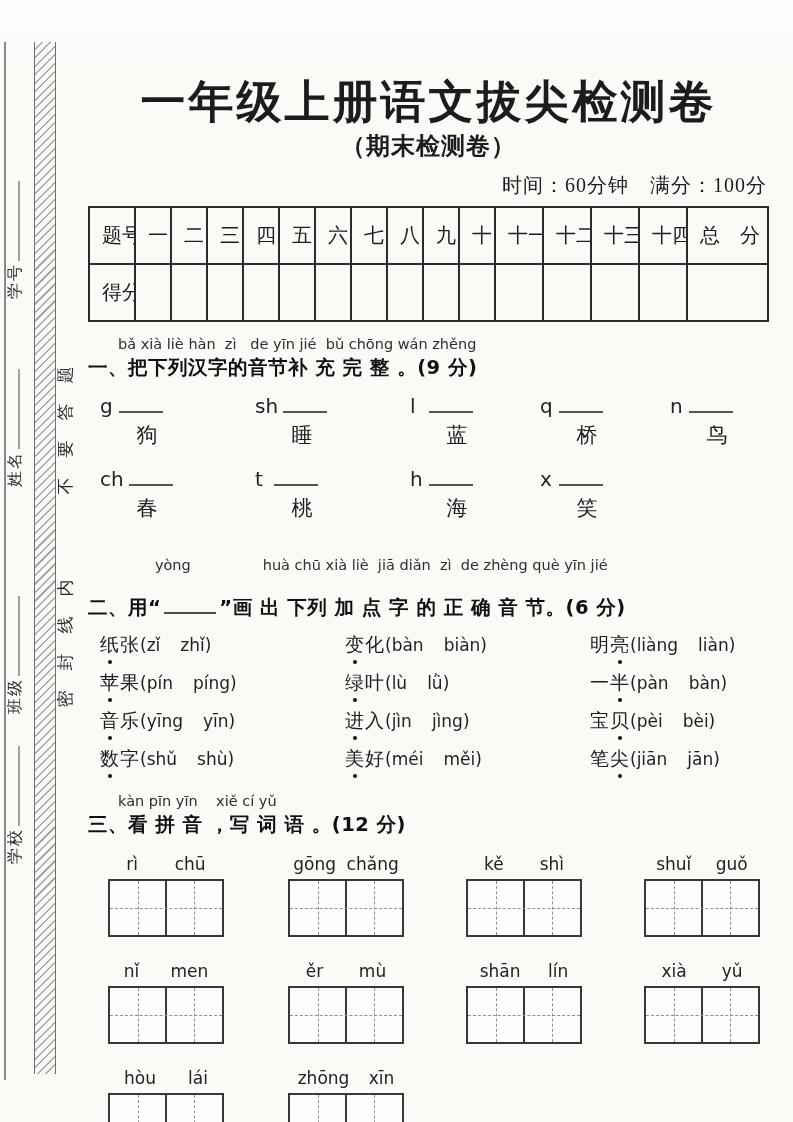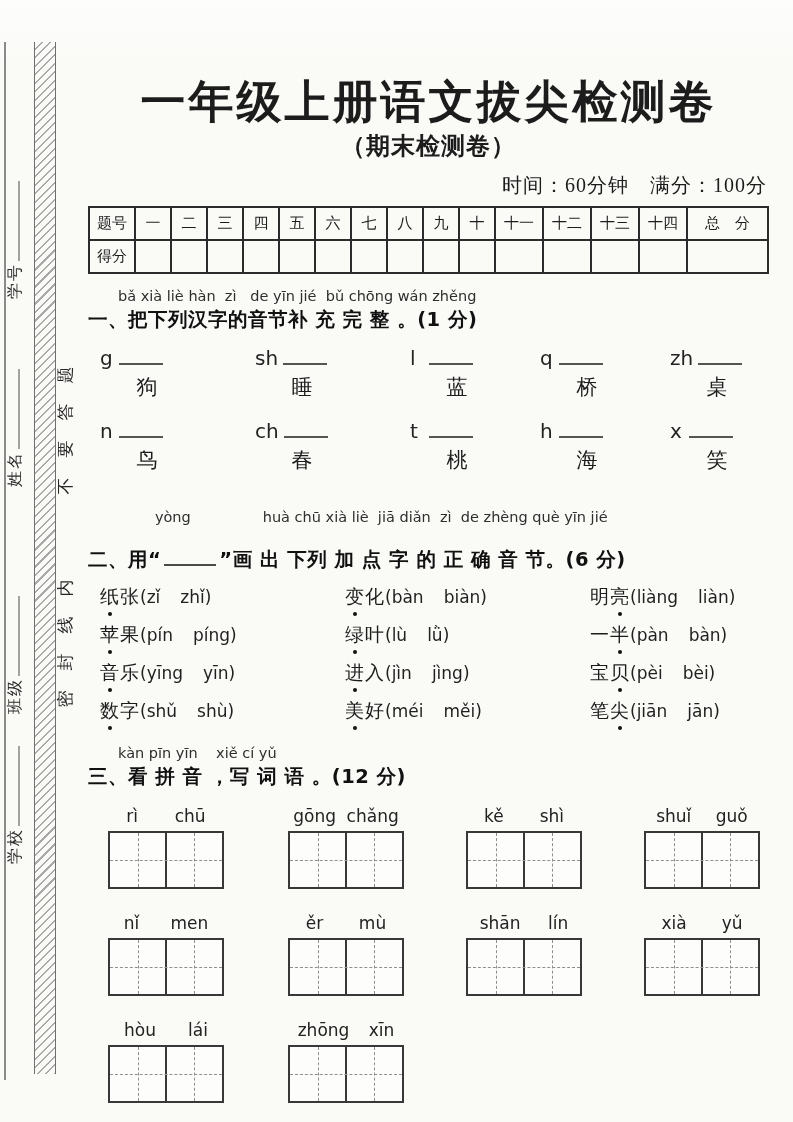--- a/index.html
+++ b/index.html
@@ -45,21 +45,21 @@
   .meta{
     margin-top:13px; text-align:right; font-family:var(--serif);
     font-size:20px; letter-spacing:1px; padding-right:2px; white-space:pre;
   }
   
   table.score-table{
     margin-top:7px; width:100%; border-collapse:collapse; table-layout:fixed;
   }
   table.score-table td{
     border:2px solid #2b2b2b; height:31px; text-align:center;
-    font-family:var(--serif); font-size:15px; padding:0; white-space:nowrap; overflow:hidden;
+    font-family:var(--serif); font-size:20px; padding:12px; white-space:nowrap; overflow:hidden;
   }
   
   .q{position:relative;}
   .pinyin-line{
     font-family:var(--sans); font-size:14.5px; color:#2e2e2e;
     white-space:pre; margin:0 0 0 30px; line-height:1.25;
   }
   .q h3{
     margin:2px 0 0; font-family:var(--sans); font-weight:bold;
     font-size:19.5px; letter-spacing:0.5px; color:#111; line-height:1.35;
@@ -197,41 +197,37 @@
             <td></td>
             <td></td>
             <td></td>
             <td></td>
           </tr>
       </tbody>
     </table>
 
     <section class="q q1">
       <div class="pinyin-line">bǎ xià liè hàn  zì   de yīn jié  bǔ chōng wán zhěng</div>
-      <h3>一、把下列汉字的音节补 充 完 整 。(1 分)</h3>
+      <h3>一、把下列汉字的音节补 充 完 整 。(9 分)</h3>
       <div class="q1-grid" id="q1-grid">
           <div class="q1-item">
             <div class="syl"><span class="ini">g</span><span class="blank"></span></div>
             <div class="ch">狗</div>
           </div>
           <div class="q1-item">
             <div class="syl"><span class="ini">sh</span><span class="blank"></span></div>
             <div class="ch">睡</div>
           </div>
           <div class="q1-item">
             <div class="syl"><span class="ini">l</span><span class="blank"></span></div>
             <div class="ch">蓝</div>
           </div>
           <div class="q1-item">
             <div class="syl"><span class="ini">q</span><span class="blank"></span></div>
             <div class="ch">桥</div>
-          </div>
-          <div class="q1-item">
-            <div class="syl"><span class="ini">zh</span><span class="blank"></span></div>
-            <div class="ch">桌</div>
           </div>
           <div class="q1-item">
             <div class="syl"><span class="ini">n</span><span class="blank"></span></div>
             <div class="ch">鸟</div>
           </div>
           <div class="q1-item">
             <div class="syl"><span class="ini">ch</span><span class="blank"></span></div>
             <div class="ch">春</div>
           </div>
           <div class="q1-item">

